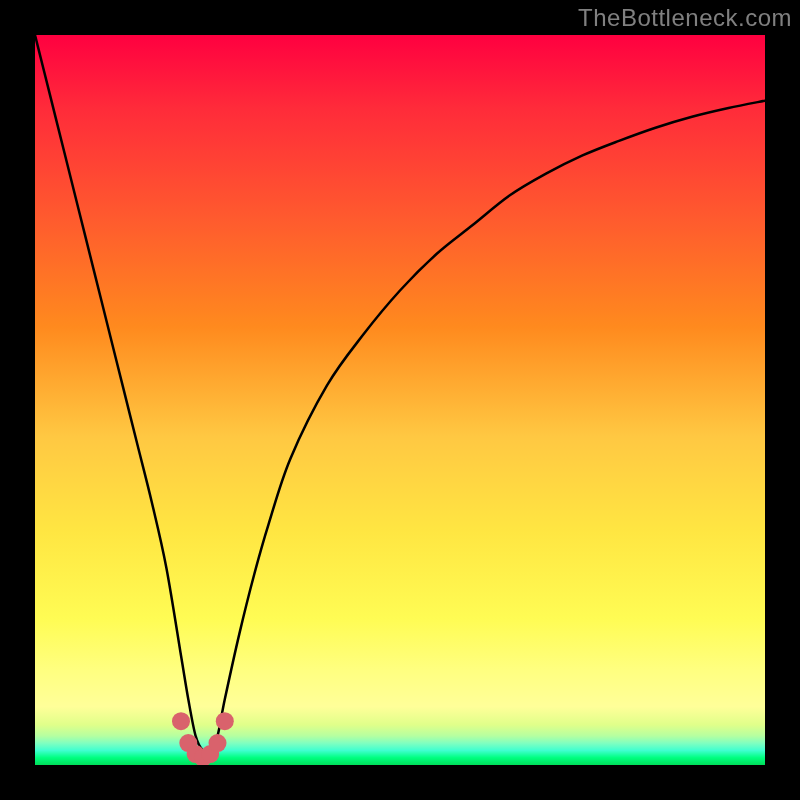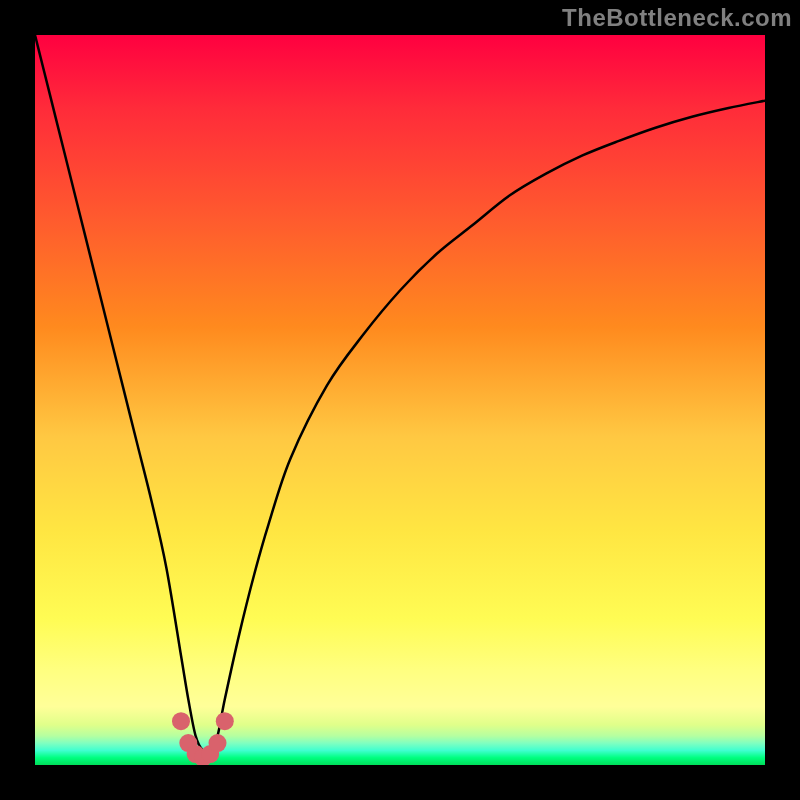--- a/index.html
+++ b/index.html
@@ -50,21 +50,21 @@
     top: 0;
     width: 730px;
     height: 730px;
   }
   .watermark {
     position: absolute;
     top: 4px;
     right: 8px;
     color: #808080;
     font-size: 24px;
-    font-weight: 700;
+    font-weight: 400;
     letter-spacing: 0.5px;
     text-align: center;
   }
 </style>
 </head>
 <body>
 
 <div class="frame">
 
   <div class="watermark">TheBottleneck.com</div>

